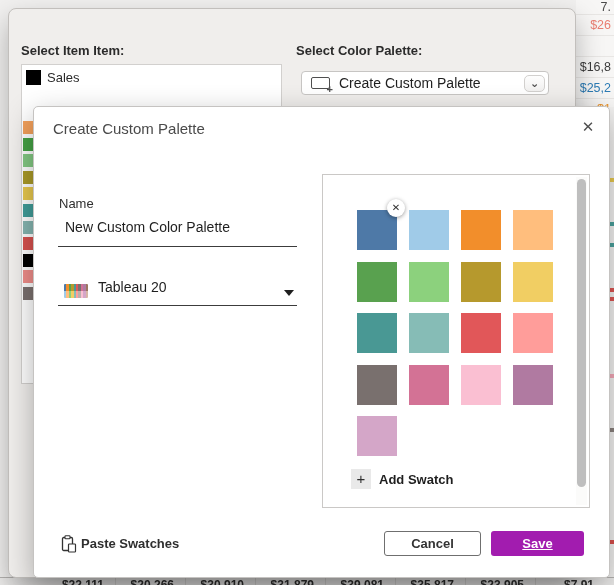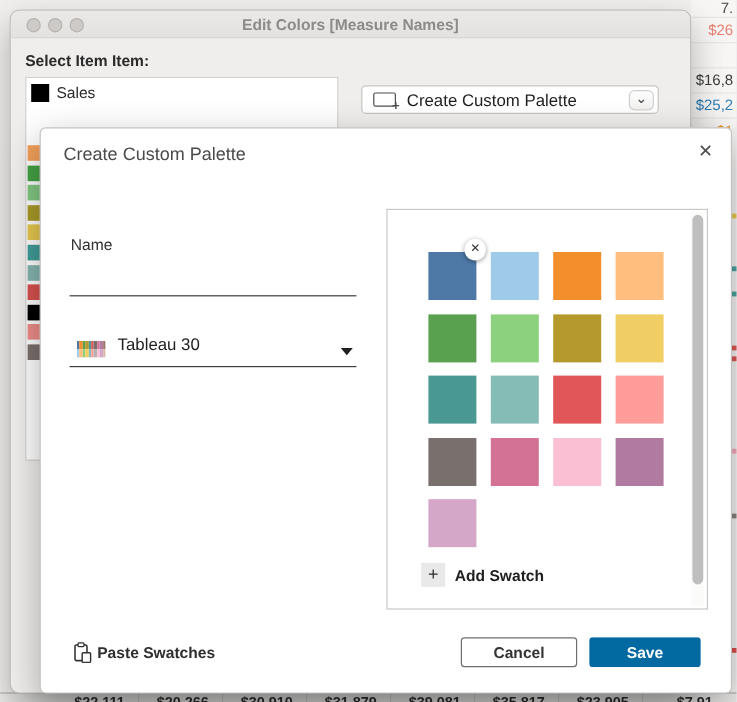--- a/index.html
+++ b/index.html
@@ -98,28 +98,23 @@
       <div class="bcell" style="left: 326px;">$39,081</div>
       <div class="bsep" style="left: 395px;"></div>
       <div class="bcell" style="left: 396px;">$35,817</div>
       <div class="bsep" style="left: 465px;"></div>
       <div class="bcell" style="left: 466px;">$23,905</div>
       <div class="bsep" style="left: 535px;"></div>
       <div class="bcell" style="left: 536px;">$7,91</div>
     </div>
 
   <div id="edit-colors">
-    <div id="titlebar">
-      <span class="tlight" style="left:13px"></span>
-      <span class="tlight" style="left:31px"></span>
-      <span class="tlight" style="left:49px"></span>
-      <div id="win-title">Edit Colors [Measure Names]</div>
-    </div>
 
     <div class="section-label" style="left:12px;top:34px">Select Item Item:</div>
+    <div class="section-label" style="left:287px;top:34px">Select Color Palette:</div>
 
     <div id="data-item-list">
       <div class="ditem">
         <span class="dchip" style="background: rgb(0, 0, 0);"></span>
         <span class="dlabel">Sales</span>
       </div>
     </div>
 
     <div id="left-chips">
         <div class="lchip" style="top: 1px; background: rgb(244, 161, 91);"></div>
@@ -142,20 +137,21 @@
       <span id="pd-label">Create Custom Palette</span>
       <span id="pd-chevron">⌄</span>
     </div>
   </div>
 
   <div id="custom-palette">
     <div id="cp-title">Create Custom Palette</div>
     <div id="cp-close">✕</div>
 
     <div class="cp-label" style="left:25px;top:89px">Name</div>
+    <div id="cp-name-value">New Custom Color Palette</div>
     <div class="underline" style="top:139px"></div>
 
     <div id="t20-icon">
         <div style="background: rgb(78, 121, 167);"></div>
         <div style="background: rgb(242, 142, 43);"></div>
         <div style="background: rgb(89, 161, 79);"></div>
         <div style="background: rgb(182, 153, 45);"></div>
         <div style="background: rgb(73, 152, 148);"></div>
         <div style="background: rgb(225, 87, 89);"></div>
         <div style="background: rgb(121, 112, 110);"></div>
@@ -166,21 +162,21 @@
         <div style="background: rgb(255, 190, 125);"></div>
         <div style="background: rgb(140, 209, 125);"></div>
         <div style="background: rgb(241, 206, 99);"></div>
         <div style="background: rgb(134, 188, 182);"></div>
         <div style="background: rgb(255, 157, 154);"></div>
         <div style="background: rgb(186, 176, 172);"></div>
         <div style="background: rgb(250, 191, 210);"></div>
         <div style="background: rgb(212, 166, 200);"></div>
         <div style="background: rgb(215, 181, 166);"></div>
       </div>
-    <div id="cp-basedon-value">Tableau 30</div>
+    <div id="cp-basedon-value">Tableau 20</div>
     <div id="cp-caret"></div>
     <div class="underline" style="top:198px"></div>
 
     <div id="swatch-panel">
       <div id="swatch-grid">
           <div class="swatch" style="left: 34px; top: 35px; background: rgb(78, 121, 167);"></div>
           <div class="swatch" style="left: 86px; top: 35px; background: rgb(160, 203, 232);"></div>
           <div class="swatch" style="left: 138px; top: 35px; background: rgb(242, 142, 43);"></div>
           <div class="swatch" style="left: 190px; top: 35px; background: rgb(255, 190, 125);"></div>
           <div class="swatch" style="left: 34px; top: 87px; background: rgb(89, 161, 79);"></div>
@@ -211,16 +207,16 @@
       <span id="paste-icon">
         <svg width="16" height="18" viewBox="0 0 16 18">
           <rect x="1.5" y="2.5" width="10" height="13" rx="1.2" fill="none" stroke="#333" stroke-width="1.3"></rect>
           <rect x="4" y="0.8" width="5" height="3" rx="0.8" fill="#fff" stroke="#333" stroke-width="1.1"></rect>
           <rect x="7.5" y="9" width="7" height="8" rx="0.8" fill="#fff" stroke="#333" stroke-width="1.2"></rect>
         </svg>
       </span>
       <span id="paste-label">Paste Swatches</span>
     </div>
     <div class="btn" id="cancel-btn">Cancel</div>
-    <div class="btn" id="save-btn" style="background: #0369a1;">Save</div>
+    <div class="btn" id="save-btn" style="background: #a21caf; text-decoration: underline;">Save</div>
   </div>
 
 </div>
 
 </body></html>

